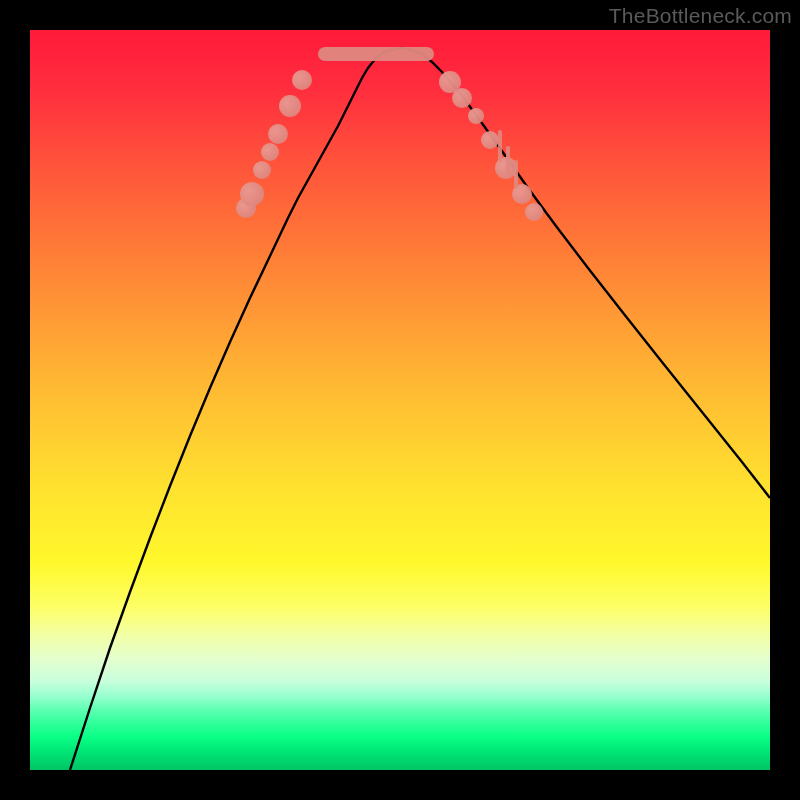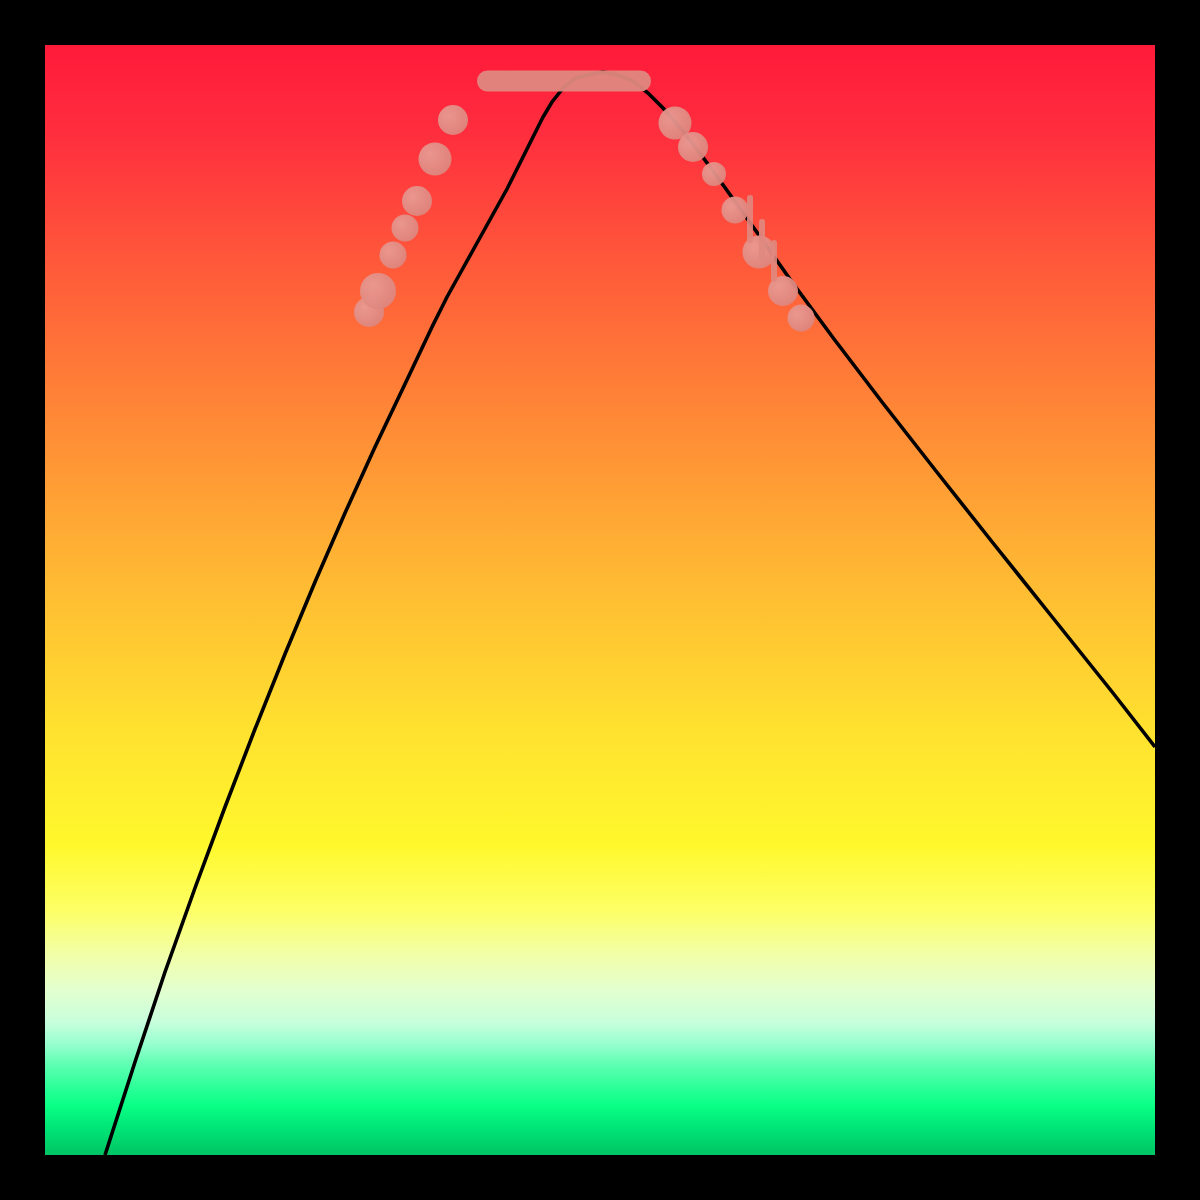--- a/index.html
+++ b/index.html
@@ -53,13 +53,14 @@
       <div class="marker" style="width: 16px; height: 16px; left: 438px; top: 78px;"></div>
       <div class="marker" style="width: 18px; height: 18px; left: 451px; top: 101px;"></div>
       <div class="marker" style="width: 22px; height: 22px; left: 465px; top: 127px;"></div>
       <div class="marker" style="width: 20px; height: 20px; left: 482px; top: 154px;"></div>
       <div class="marker" style="width: 18px; height: 18px; left: 495px; top: 173px;"></div>
       <div class="spike" style="left: 468px; top: 100px; height: 32px;"></div>
       <div class="spike" style="left: 476px; top: 116px; height: 28px;"></div>
       <div class="spike" style="left: 484px; top: 130px; height: 28px;"></div>
       <div class="blob" style="left: 288px; width: 116px; top: 17px; height: 14px;"></div>
     </div>
+  <div class="watermark">TheBottleneck.com</div>
 </div>
 
 </body></html>

